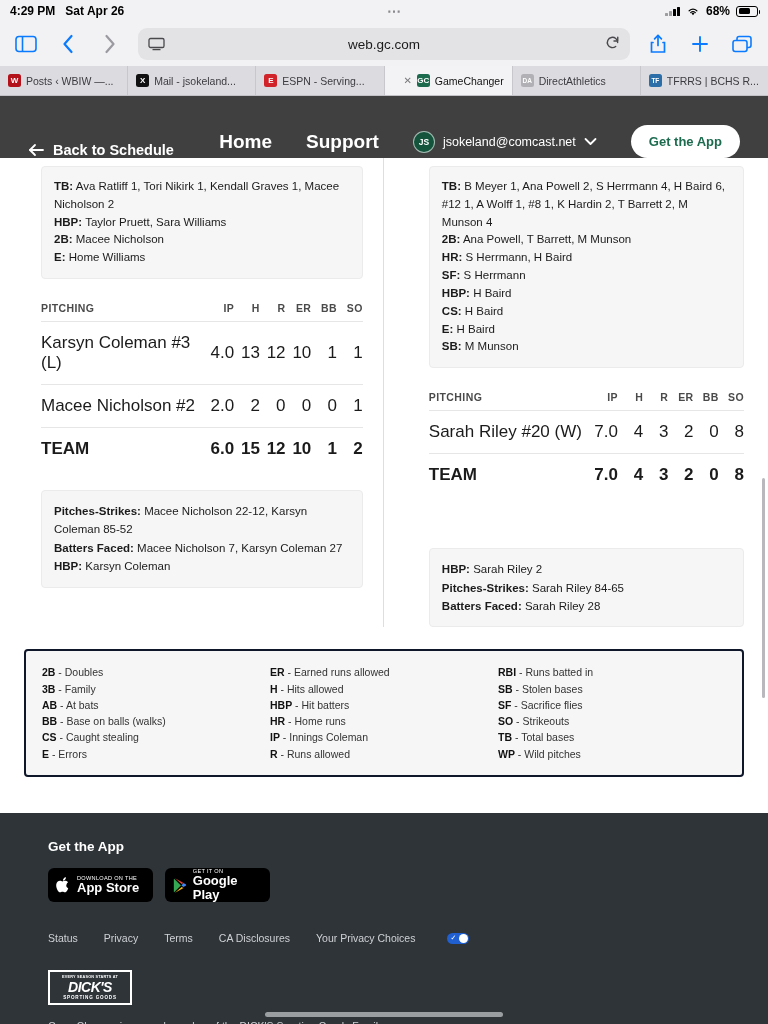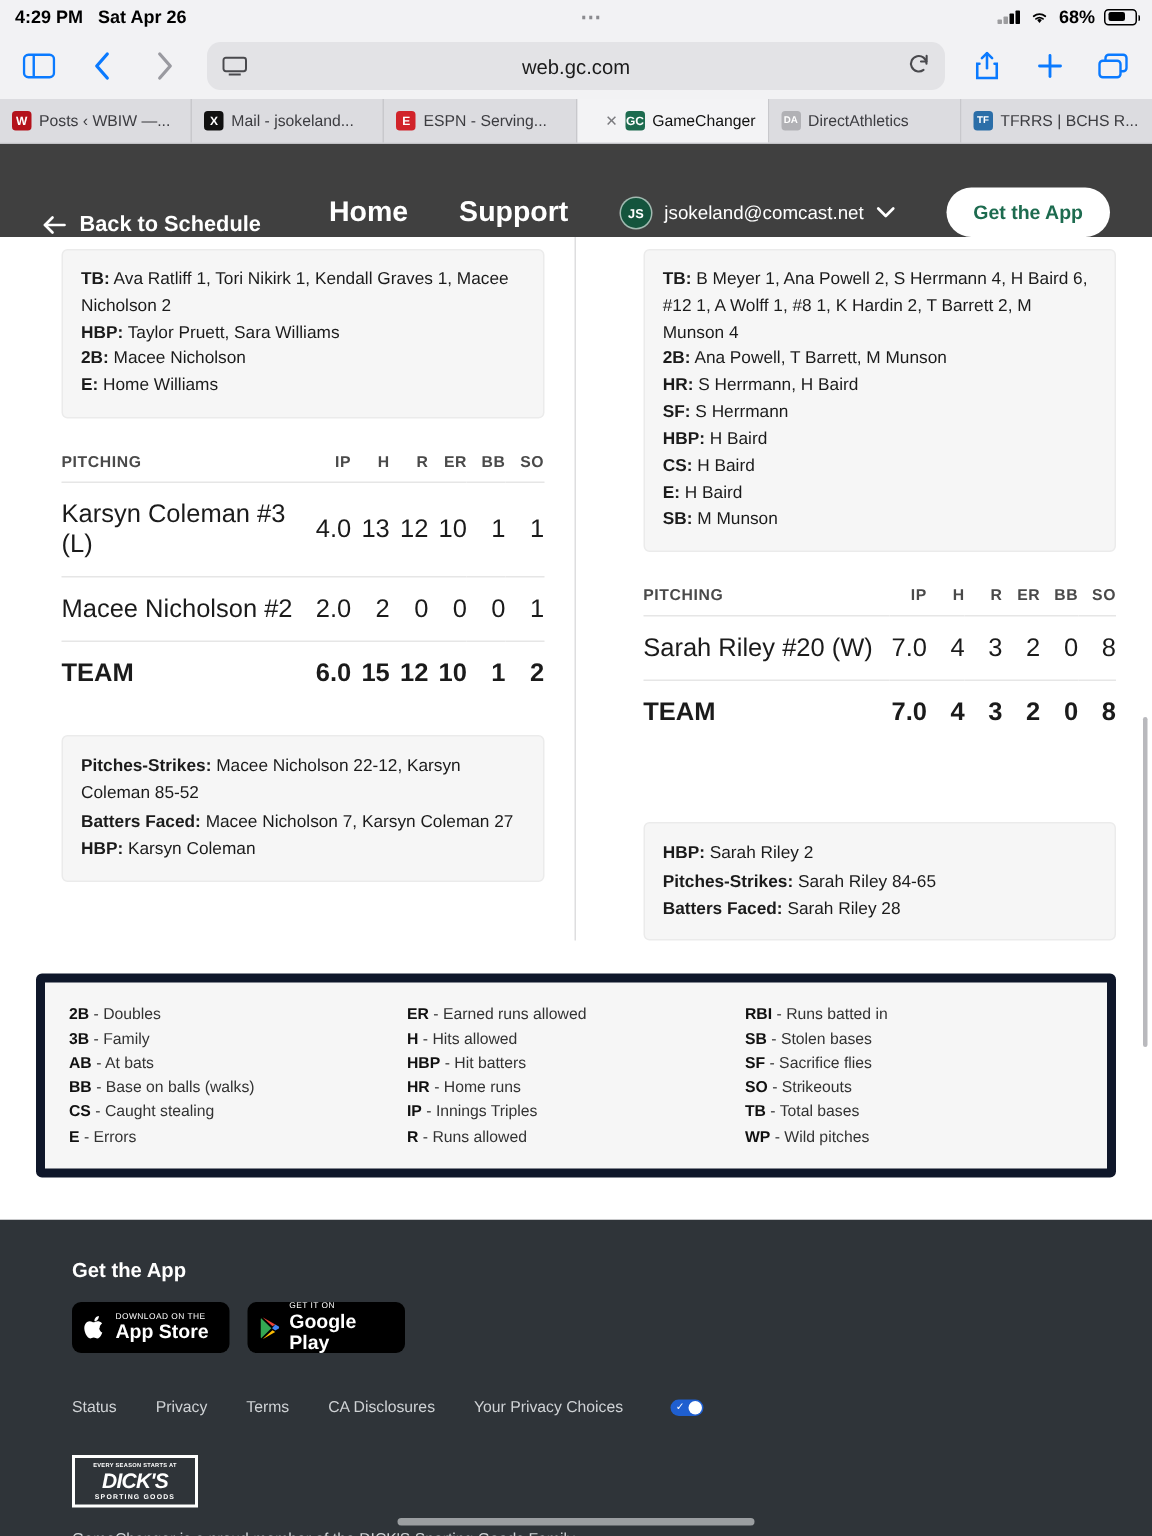--- a/index.html
+++ b/index.html
@@ -124,21 +124,21 @@
   .pitch-table col.w-name { width: 52%; }
   .pitch-table col.w-num  { width: 8%; }
 
   .notebox {
     background: #f6f6f6; border: 1px solid #ebebeb; border-radius: 4px;
     padding: 11px 12px; font-size: 11.5px; line-height: 1.6; color: #1b1b1b;
     margin-top: 20px;
   }
 
   .legend {
-    margin: 22px 24px 0; background: #f6f6f6; border: 6px solid #0f172a;
+    margin: 22px 24px 0; background: #f6f6f6; border: 2px solid #0f172a;
     border-radius: 4px; padding: 13px 16px; display: flex;
   }
   .legend-col { flex: 1; }
   .legend-item { font-size: 10.5px; line-height: 1.55; color: #333; }
   .legend-item b { color: #111; }
 
   .scrollbar {
     position: absolute; right: 3px; top: 320px; width: 3px; height: 220px;
     background: #b9b9bd; border-radius: 2px;
   }
@@ -476,21 +476,21 @@
         <div class="legend-item"><b>AB</b> <span>- At bats</span></div>
         <div class="legend-item"><b>BB</b> <span>- Base on balls (walks)</span></div>
         <div class="legend-item"><b>CS</b> <span>- Caught stealing</span></div>
         <div class="legend-item"><b>E</b> <span>- Errors</span></div>
       </div>
       <div class="legend-col">
         <div class="legend-item"><b>ER</b> <span>- Earned runs allowed</span></div>
         <div class="legend-item"><b>H</b> <span>- Hits allowed</span></div>
         <div class="legend-item"><b>HBP</b> <span>- Hit batters</span></div>
         <div class="legend-item"><b>HR</b> <span>- Home runs</span></div>
-        <div class="legend-item"><b>IP</b> <span>- Innings Triples</span></div>
+        <div class="legend-item"><b>IP</b> <span>- Innings Coleman</span></div>
         <div class="legend-item"><b>R</b> <span>- Runs allowed</span></div>
       </div>
       <div class="legend-col">
         <div class="legend-item"><b>RBI</b> <span>- Runs batted in</span></div>
         <div class="legend-item"><b>SB</b> <span>- Stolen bases</span></div>
         <div class="legend-item"><b>SF</b> <span>- Sacrifice flies</span></div>
         <div class="legend-item"><b>SO</b> <span>- Strikeouts</span></div>
         <div class="legend-item"><b>TB</b> <span>- Total bases</span></div>
         <div class="legend-item"><b>WP</b> <span>- Wild pitches</span></div>
       </div>

